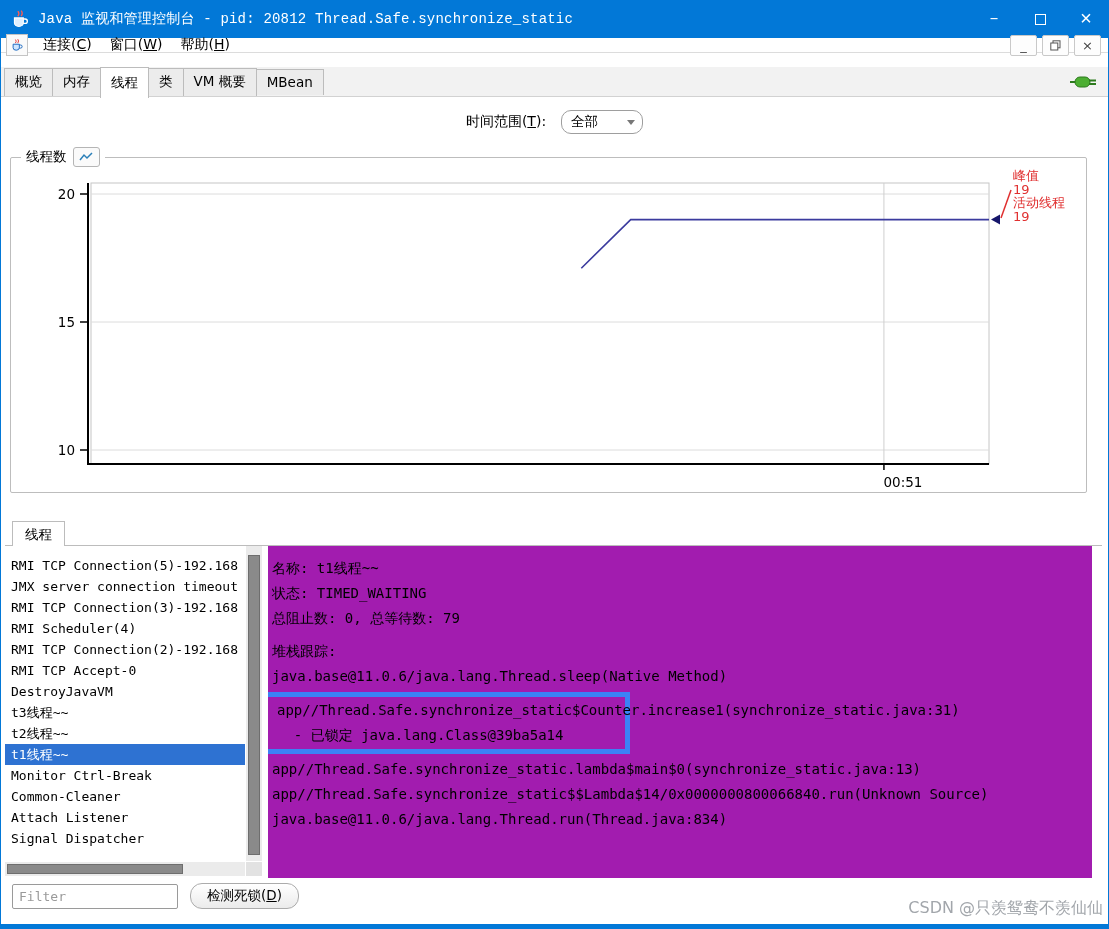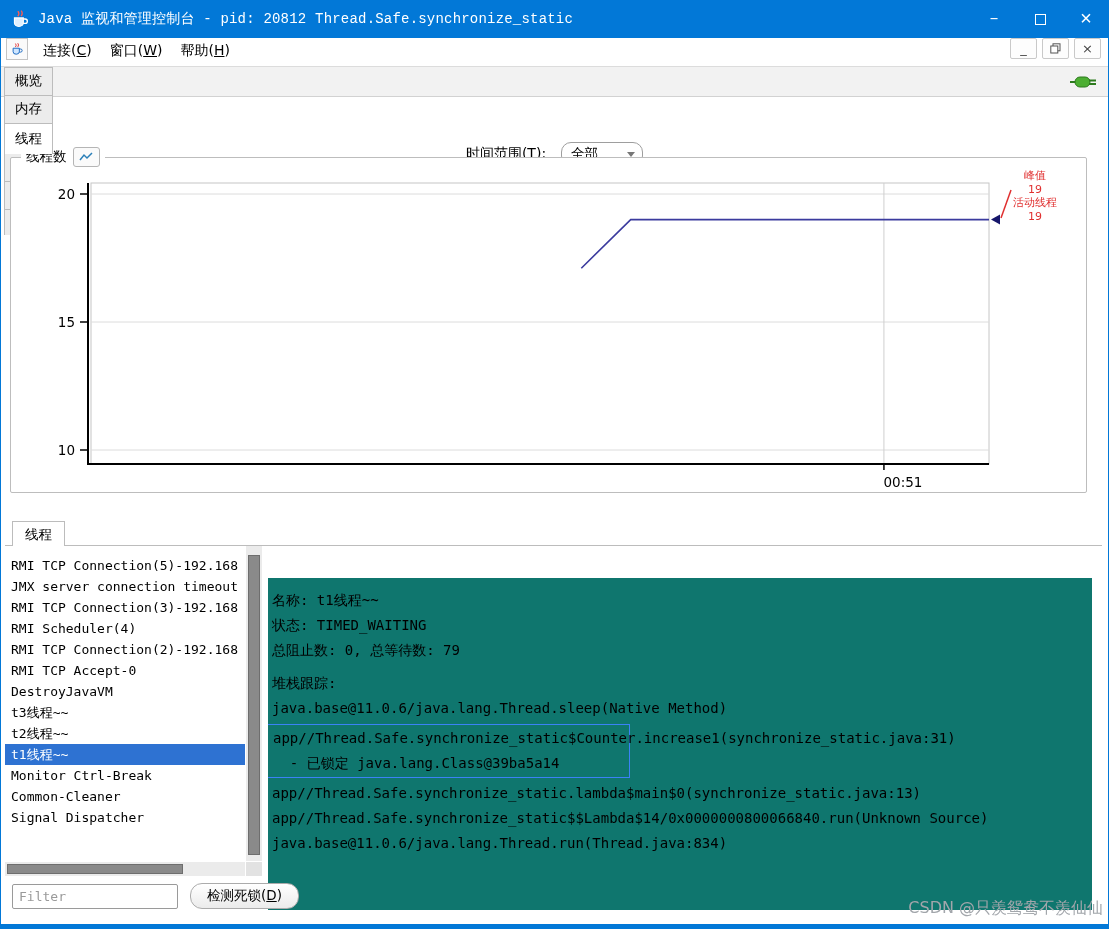--- a/index.html
+++ b/index.html
@@ -17,64 +17,64 @@
   
   .titlebar { position:absolute; left:0; top:0; right:0; height:38px; background:#0278d7; display:flex; align-items:center; color:#fff;font-family:Liberation Mono, monospace; }
   .titlebar .app-icon { width:20px; height:20px; margin:0 8px 0 10px; flex:0 0 auto; }
   .titlebar .title { font-size:14px; letter-spacing:.2px; white-space:nowrap; }
   .win-controls { margin-left:auto; display:flex; height:100%; }
   .win-btn { width:46px; height:100%; display:flex; align-items:center; justify-content:center; color:#fff; font-size:16px; cursor:default; }
   .win-btn .maxbox { width:11px; height:11px; border:1.5px solid #fff; display:inline-block; }
   .win-btn.close { font-size:20px; }
 
   
-  .menubar { position:absolute; left:0; top:38px; right:0; height:29px; background:#fff; border-bottom:1px solid #dcdcdc; display:flex; align-items:flex-start; }
+  .menubar { position:absolute; left:0; top:38px; right:0; height:15px; background:#fff; border-bottom:1px solid #dcdcdc; display:flex; align-items:center; }
   .menu-icon-box { width:22px; height:22px; margin:0 6px 0 6px; border:1px solid #c4c4c4; background:#fafafa; display:flex; align-items:center; justify-content:center; }
   .menu-items { display:flex; align-items:center; }
   .menu-item { padding:4px 9px; font-size:14px; cursor:default; }
   .frame-btns { margin-left:auto; display:flex; gap:5px; margin-right:8px; }
   .frame-btn { width:27px; height:21px; border:1px solid #c9c9c9; border-radius:2px; background:#fdfdfd; display:flex; align-items:center; justify-content:center; color:#444; font-size:13px; }
 
   
   .tabstrip { position:absolute; left:0; top:67px; right:0; height:30px; background:#f2f2f2; border-bottom:1px solid #d2d2d2; }
-  .tab-bar-tabs { display:flex; align-items:flex-start; height:100%; padding-left:4px;flex-direction:column; }
+  .tab-bar-tabs { display:flex; align-items:center; height:100%; padding-left:4px; }
   .tab { font-size:13.5px; padding:4px 10px 5px; border:1px solid #bcbcbc; border-bottom:none; background:#ececec; position:relative; margin-right:-1px; cursor:default; white-space:nowrap; }
   .tab.selected { background:#fff; padding-top:6px; margin-bottom:-1px; padding-bottom:6px; z-index:2; }
   .conn-icon { position:absolute; right:12px; top:7px; }
 
   
-  .timerange { position:absolute; left:0; top:110px; right:0; display:flex; justify-content:center; align-items:center; gap:15px; font-size:14px;margin-top:32px; }
+  .timerange { position:absolute; left:0; top:110px; right:0; display:flex; justify-content:center; align-items:center; gap:15px; font-size:14px; }
   .combo { width:82px; height:24px; border:1px solid #9e9e9e; border-radius:10px; background:#fff; display:flex; align-items:center; padding-left:9px; font-size:13.5px; position:relative; cursor:default; }
   .combo .chev { position:absolute; right:7px; top:9px; width:0; height:0; border-left:4.5px solid transparent; border-right:4.5px solid transparent; border-top:5.5px solid #777; }
 
   
   .chart-box { position:absolute; left:10px; top:157px; width:1077px; height:336px; border:1px solid #bdbdbd; border-radius:2px; background:#fff; }
   .chart-legend-row { position:absolute; top:-11px; left:10px; background:#fff; padding:0 5px; display:flex; align-items:center; gap:6px; font-size:13.5px; }
   .mini-btn { width:27px; height:20px; border:1px solid #b5b5b5; border-radius:3px; background:#fafafa; display:flex; align-items:center; justify-content:center; }
   .chart-svg { position:absolute; left:0; top:10px; }
-  .chart-legend { position:absolute; left:1002px; top:11px; color:#e03030; font-size:11px; line-height:13.5px; white-space:nowrap;text-align:center; }
+  .chart-legend { position:absolute; left:1002px; top:11px; color:#e03030; font-size:13px; line-height:13.5px; white-space:nowrap; }
 
   
   .threads-tab { position:absolute; left:12px; top:521px; height:25px; padding:4px 12px 0; border:1px solid #bcbcbc; border-bottom:none; background:#fff; font-size:13.5px; z-index:2; }
   .lower-sep { position:absolute; left:5px; top:545px; width:1097px; border-top:1px solid #bcbcbc; z-index:1; }
 
   .thread-list { position:absolute; left:5px; top:546px; width:257px; height:330px; background:#fff; }
   .list-viewport { position:absolute; left:0; top:0; right:17px; bottom:15px; overflow:hidden; padding-top:9px; background:#fff; }
   .list-item { height:21px; line-height:21px; font-family:"DejaVu Sans Mono","Liberation Mono",monospace; font-size:13px; padding-left:6px; white-space:pre; overflow:hidden; }
   .list-item.selected { background:#2e72d2; color:#fff; }
   .vscroll { position:absolute; right:0; top:0; width:16px; bottom:15px; background:#ebebeb; }
   .vthumb { position:absolute; left:2px; right:2px; top:9px; height:300px; background:#8a8a8a; border:1px solid #6e6e6e; }
   .hscroll { position:absolute; left:0; bottom:0; height:14px; right:17px; background:#ebebeb; }
   .hthumb { position:absolute; top:2px; bottom:2px; left:2px; width:176px; background:#8a8a8a; border:1px solid #6e6e6e; }
   .scroll-corner { position:absolute; right:0; bottom:0; width:16px; height:14px; background:#e2e2e2; }
 
-  .details-pane { position:absolute; left:268px; top:578px; width:824px; height:332px; background:#0f766e; font-family:"DejaVu Sans Mono","Liberation Mono",monospace; font-size:14px; padding:10px 0 0 4px; overflow:hidden; }
+  .details-pane { position:absolute; left:268px; top:546px; width:824px; height:332px; background:#a21caf; font-family:"DejaVu Sans Mono","Liberation Mono",monospace; font-size:14px; padding:10px 0 0 4px; overflow:hidden; }
   .detail-line { height:25px; line-height:25px; white-space:pre; }
   .spacer8 { height:8px; }
-  .stack-box { border:1px solid #3b82f6; margin:3px 0 3px -20px; padding:1px 4px 1px 20px; width:378px; }
+  .stack-box { border:5px solid #3b82f6; margin:3px 0 3px -20px; padding:1px 4px 1px 20px; width:378px; }
 
   
   .filter-input { position:absolute; left:12px; top:884px; width:166px; height:25px; border:1px solid #9a9a9a; border-radius:2px; padding:0 6px; font-size:13px; font-family:"DejaVu Sans Mono","Liberation Mono",monospace; color:#444; outline:none; }
   .filter-input::placeholder { color:#9a9a9a; }
   .deadlock-btn { position:absolute; left:190px; top:883px; height:26px; padding:0 16px; border:1px solid #ababab; border-radius:12px; background:linear-gradient(#ffffff,#ebebeb); font-size:13.5px; font-family:"DejaVu Sans","Liberation Sans",sans-serif; cursor:default; }
   .watermark { position:absolute; right:6px; top:898px; color:#a2a6ab; font-size:16px;margin-left:32px; }
 </style>
 </head>
 <body>
 
@@ -196,20 +196,21 @@
       <div class="list-item">RMI TCP Connection(3)-192.168</div>
       <div class="list-item">RMI Scheduler(4)</div>
       <div class="list-item">RMI TCP Connection(2)-192.168</div>
       <div class="list-item">RMI TCP Accept-0</div>
       <div class="list-item">DestroyJavaVM</div>
       <div class="list-item">t3线程~~</div>
       <div class="list-item">t2线程~~</div>
       <div class="list-item selected">t1线程~~</div>
       <div class="list-item">Monitor Ctrl-Break</div>
       <div class="list-item">Common-Cleaner</div>
+      <div class="list-item">Attach Listener</div>
       <div class="list-item">Signal Dispatcher</div>
     </div>
   <div class="vscroll">
     <div class="vthumb"></div>
   </div>
   <div class="hscroll">
     <div class="hthumb"></div>
   </div>
   <div class="scroll-corner"></div>
 </div>

